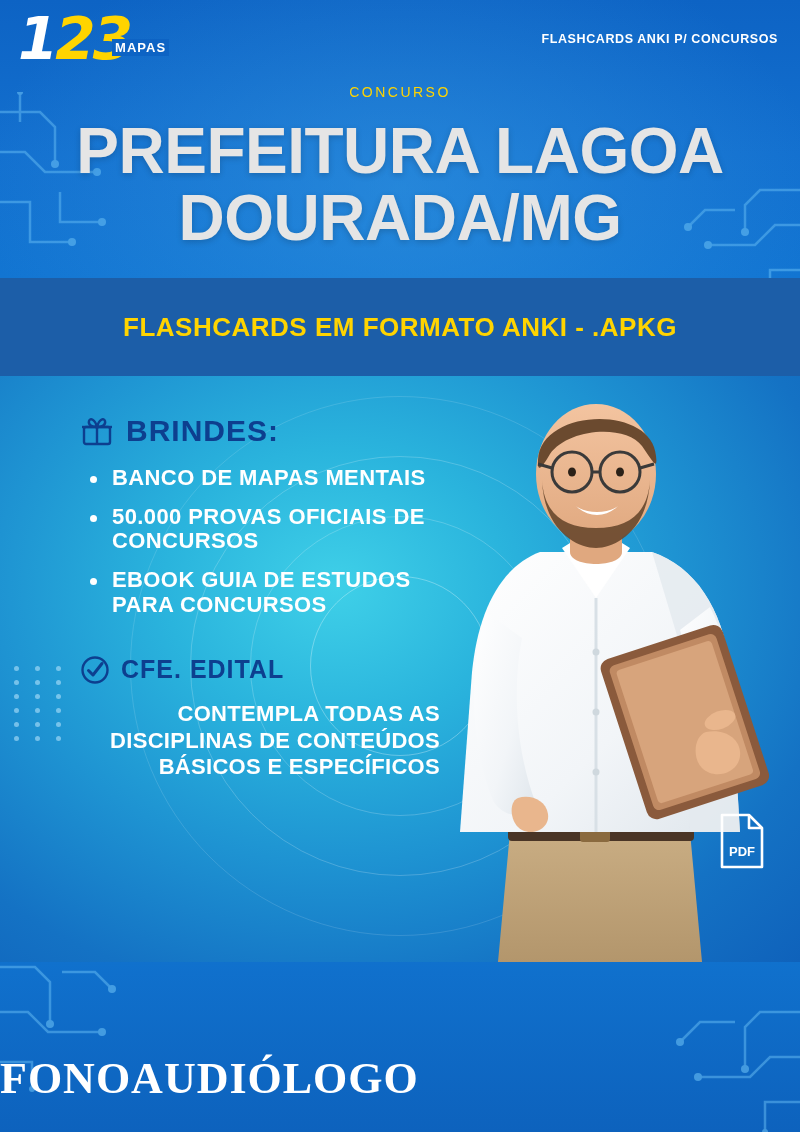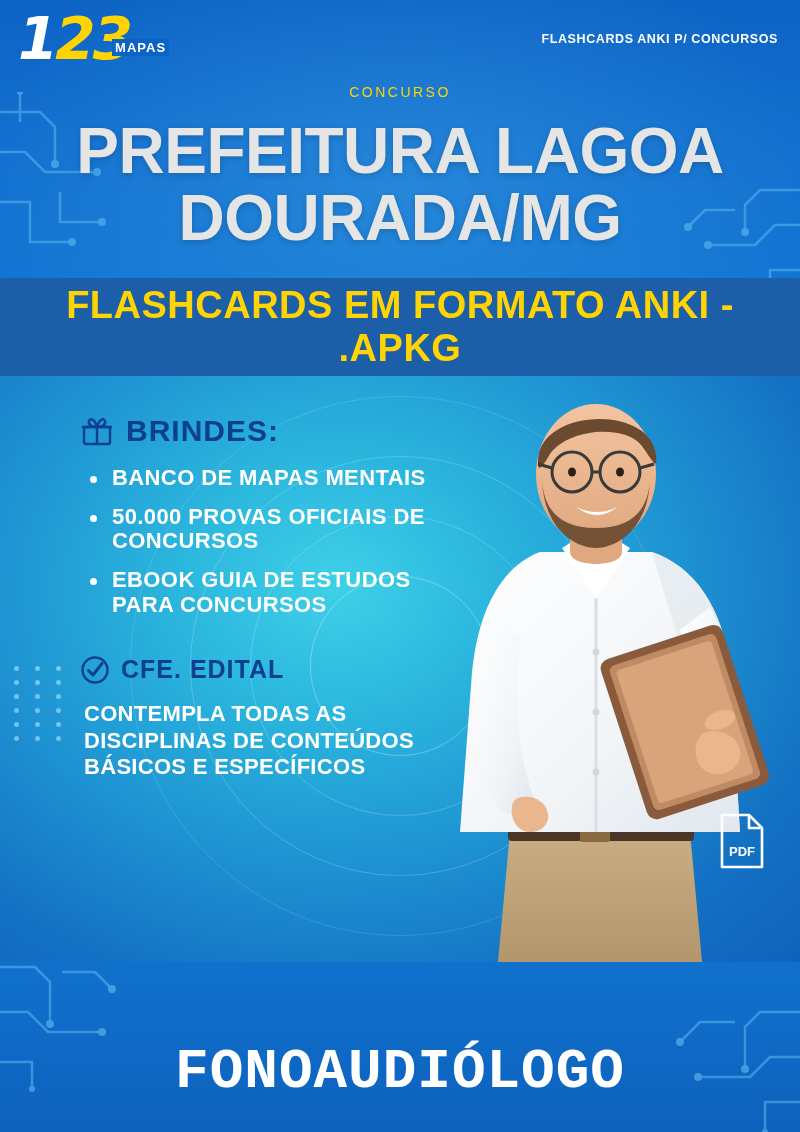--- a/index.html
+++ b/index.html
@@ -102,21 +102,21 @@
     position: absolute;
     top: 278px; left: 0; right: 0;
     height: 98px;
     background: #1c5ea8;
     display: flex;
     align-items: center;
     justify-content: center;
     z-index: 5;
   }
   .format-bar .txt {
-    font-size: 38px;
+    font-size: 26px;
     font-weight: 700;
     letter-spacing: 0.5px;
     color: #ffd400;
     text-transform: uppercase;
     text-align: center;
   }
 
   
   .body-area {
     position: absolute;
@@ -218,20 +218,21 @@
     text-transform: uppercase;
   }
   .edital-text {
     font-size: 22px;
     font-weight: 700;
     line-height: 1.2;
     letter-spacing: 0.3px;
     color: #ffffff;
     text-transform: uppercase;
     margin-left: 4px;
+    text-align: right;
   }
 
   
   .person {
     position: absolute;
     right: -10px; bottom: 0;
     width: 420px; height: 560px;
     z-index: 3;
   }
 
@@ -246,23 +247,22 @@
   .bottom-band {
     position: absolute;
     bottom: 0; left: 0; right: 0;
     height: 170px;
     background: linear-gradient(180deg, #1071cd 0%, #0d62bd 100%);
     overflow: hidden;
   }
   .bottom-title {
     position: absolute;
     bottom: 28px; left: 0; right: 0;
-    text-align: center;
-    font-family: Liberation Mono, monospace;
-    font-size: 56px;
+    font-family: Liberation Serif, serif;
+    font-size: 44px;
     font-weight: 700;
     letter-spacing: 1px;
     color: #ffffff;
     text-transform: uppercase;
     z-index: 4;
   }
 
   .circuit { position: absolute; pointer-events: none; opacity: 0.55; }
   .circuit.tl { top: 92px; left: 0; }
   .circuit.tr { top: 170px; right: 0; }

